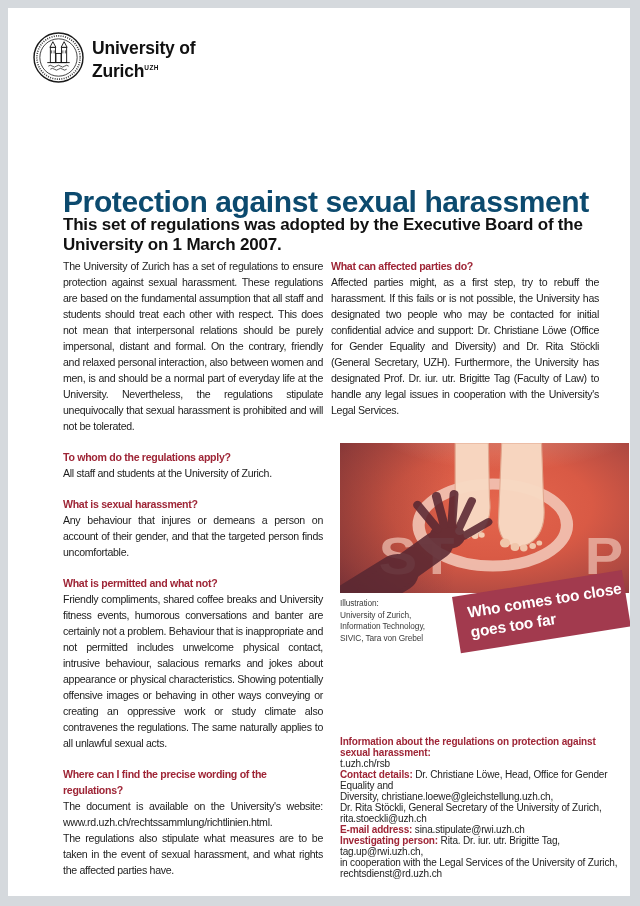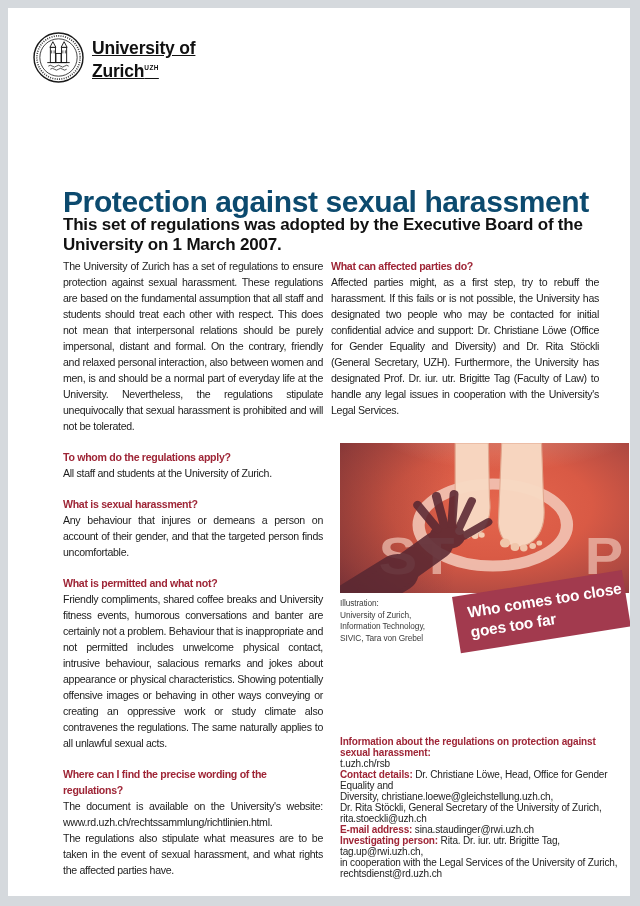--- a/index.html
+++ b/index.html
@@ -18,21 +18,20 @@
   }
 
   
   .logo-block { position: absolute; left: 25px; top: 24px; display: flex; align-items: flex-start; }
   .seal { width: 51px; height: 51px; }
   .org-name {
     margin-left: 8px; margin-top: 7px;
     font-size: 17.5px; font-weight: 700; line-height: 19px; color: #111;
     letter-spacing: -0.2px;
     white-space: pre-line;
-    text-decoration: underline;
   }
   .org-name sup { font-size: 6.5px; font-weight: 700; letter-spacing: 0.4px; vertical-align: 7px; }
 
   
   .title {
     position: absolute; left: 55px; top: 163px; width: 556px;
     font-size: 30px; font-weight: 700; letter-spacing: -0.4px;
     color: #0c4a6e;
     white-space: nowrap;
     margin-top: 14px;
@@ -209,19 +208,19 @@
 goes too far</div>
   </div>
 
   <div class="info-block">
     <div><span class="info-label">Information about the regulations on protection against sexual harassment:</span><span></span></div>
     <div><span class="info-label"></span><span>t.uzh.ch/rsb</span></div>
     <div><span class="info-label">Contact details:</span><span> Dr. Christiane Löwe, Head, Office for Gender Equality and</span></div>
     <div><span class="info-label"></span><span>Diversity, christiane.loewe@gleichstellung.uzh.ch,</span></div>
     <div><span class="info-label"></span><span>Dr. Rita Stöckli, General Secretary of the University of Zurich,</span></div>
     <div><span class="info-label"></span><span>rita.stoeckli@uzh.ch</span></div>
-    <div><span class="info-label">E-mail address:</span><span> sina.staudinger@rwi.uzh.ch</span></div>
+    <div><span class="info-label">E-mail address:</span><span> sina.stipulate@rwi.uzh.ch</span></div>
     <div><span class="info-label">Investigating person:</span><span> Rita. Dr. iur. utr. Brigitte Tag, tag.up@rwi.uzh.ch,</span></div>
     <div><span class="info-label"></span><span>in cooperation with the Legal Services of the University of Zurich,</span></div>
     <div><span class="info-label"></span><span>rechtsdienst@rd.uzh.ch</span></div>
   </div>
 
 </div>
 
 </body></html>

